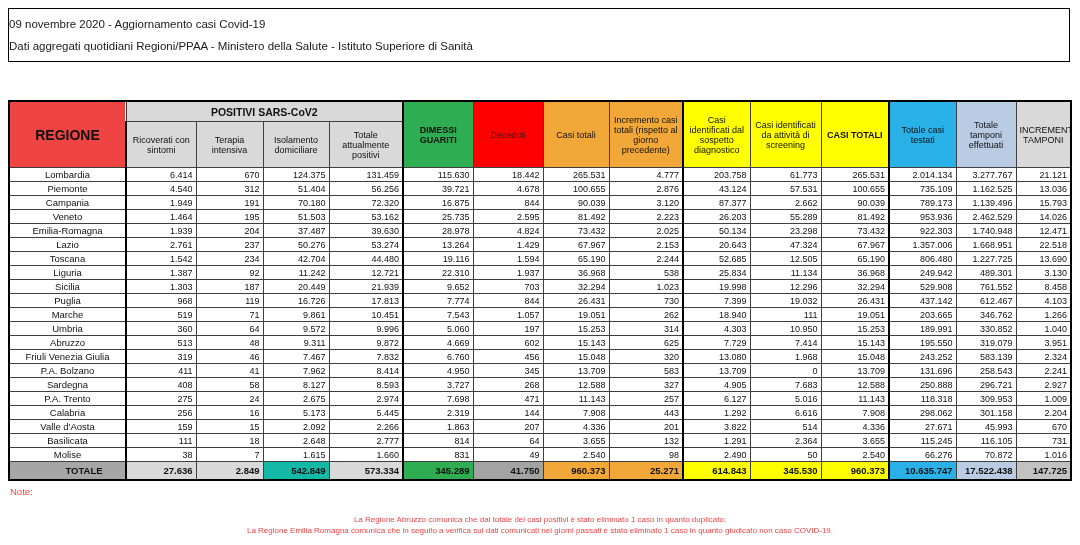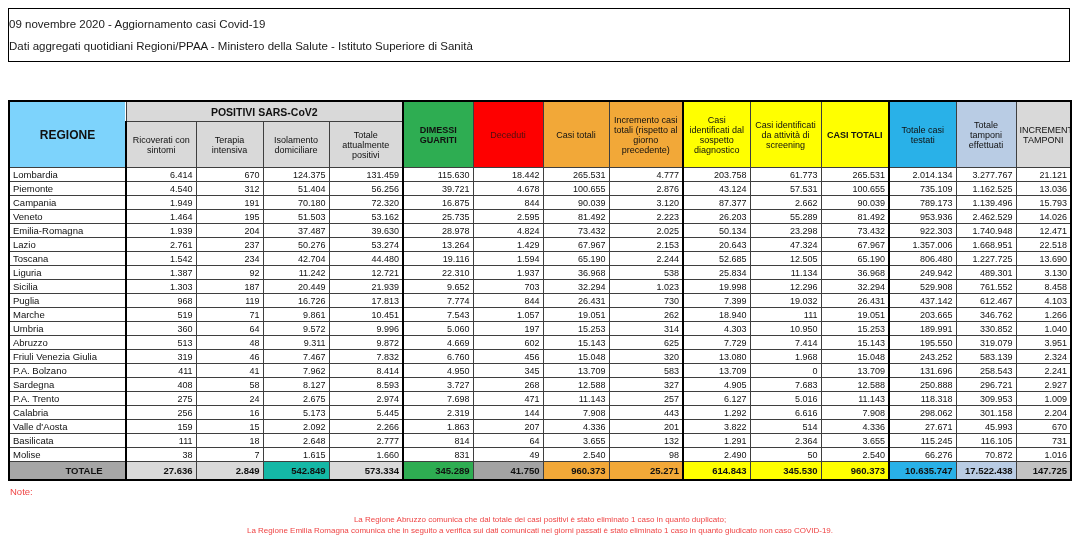--- a/index.html
+++ b/index.html
@@ -23,26 +23,26 @@
   }
   table.covid th, table.covid td{
     border:1px solid #3f3f3f;
     padding:0 3px;overflow:hidden;
   }
   thead th{
     font-size:9px;font-weight:normal;text-align:center;vertical-align:middle;
     white-space:normal;line-height:10px;padding:1px 2px;color:#111;
   }
   th.grp{font-size:10.5px;font-weight:bold;height:19px;background:#d9d9d9;}
-  th.reg{font-size:12px;font-weight:bold;background:#7dd3fc;}
+  th.reg{font-size:14px;font-weight:bold;background:#ef4444;}
   th.sub{background:#d9d9d9;height:45px;}
   th.bold{font-weight:bold;}
   tbody td{height:13px;font-size:9px;white-space:nowrap;background:#fff;}
   td.num{text-align:right;}
-  td.reg-cell{text-align:left;font-size:9.5px;}
+  td.reg-cell{text-align:center;font-size:9.5px;}
   tfoot td{height:17px;font-size:9.5px;font-weight:bold;white-space:nowrap;}
   tfoot td.total-label{text-align:center;background:#a6a6a6;padding-left:36px;}
   .sepL{border-left:2px solid #000 !important;}
   thead th{border-bottom-color:#000;}
   
   .notes{position:absolute;left:10px;top:486px;width:1060px;color:#ef4444;}
   .notes .notes-heading{font-size:9.5px;margin-bottom:18px;}
   .notes .note-line{font-size:8px;line-height:10.5px;text-align:center;}
 </style>
 </head>

